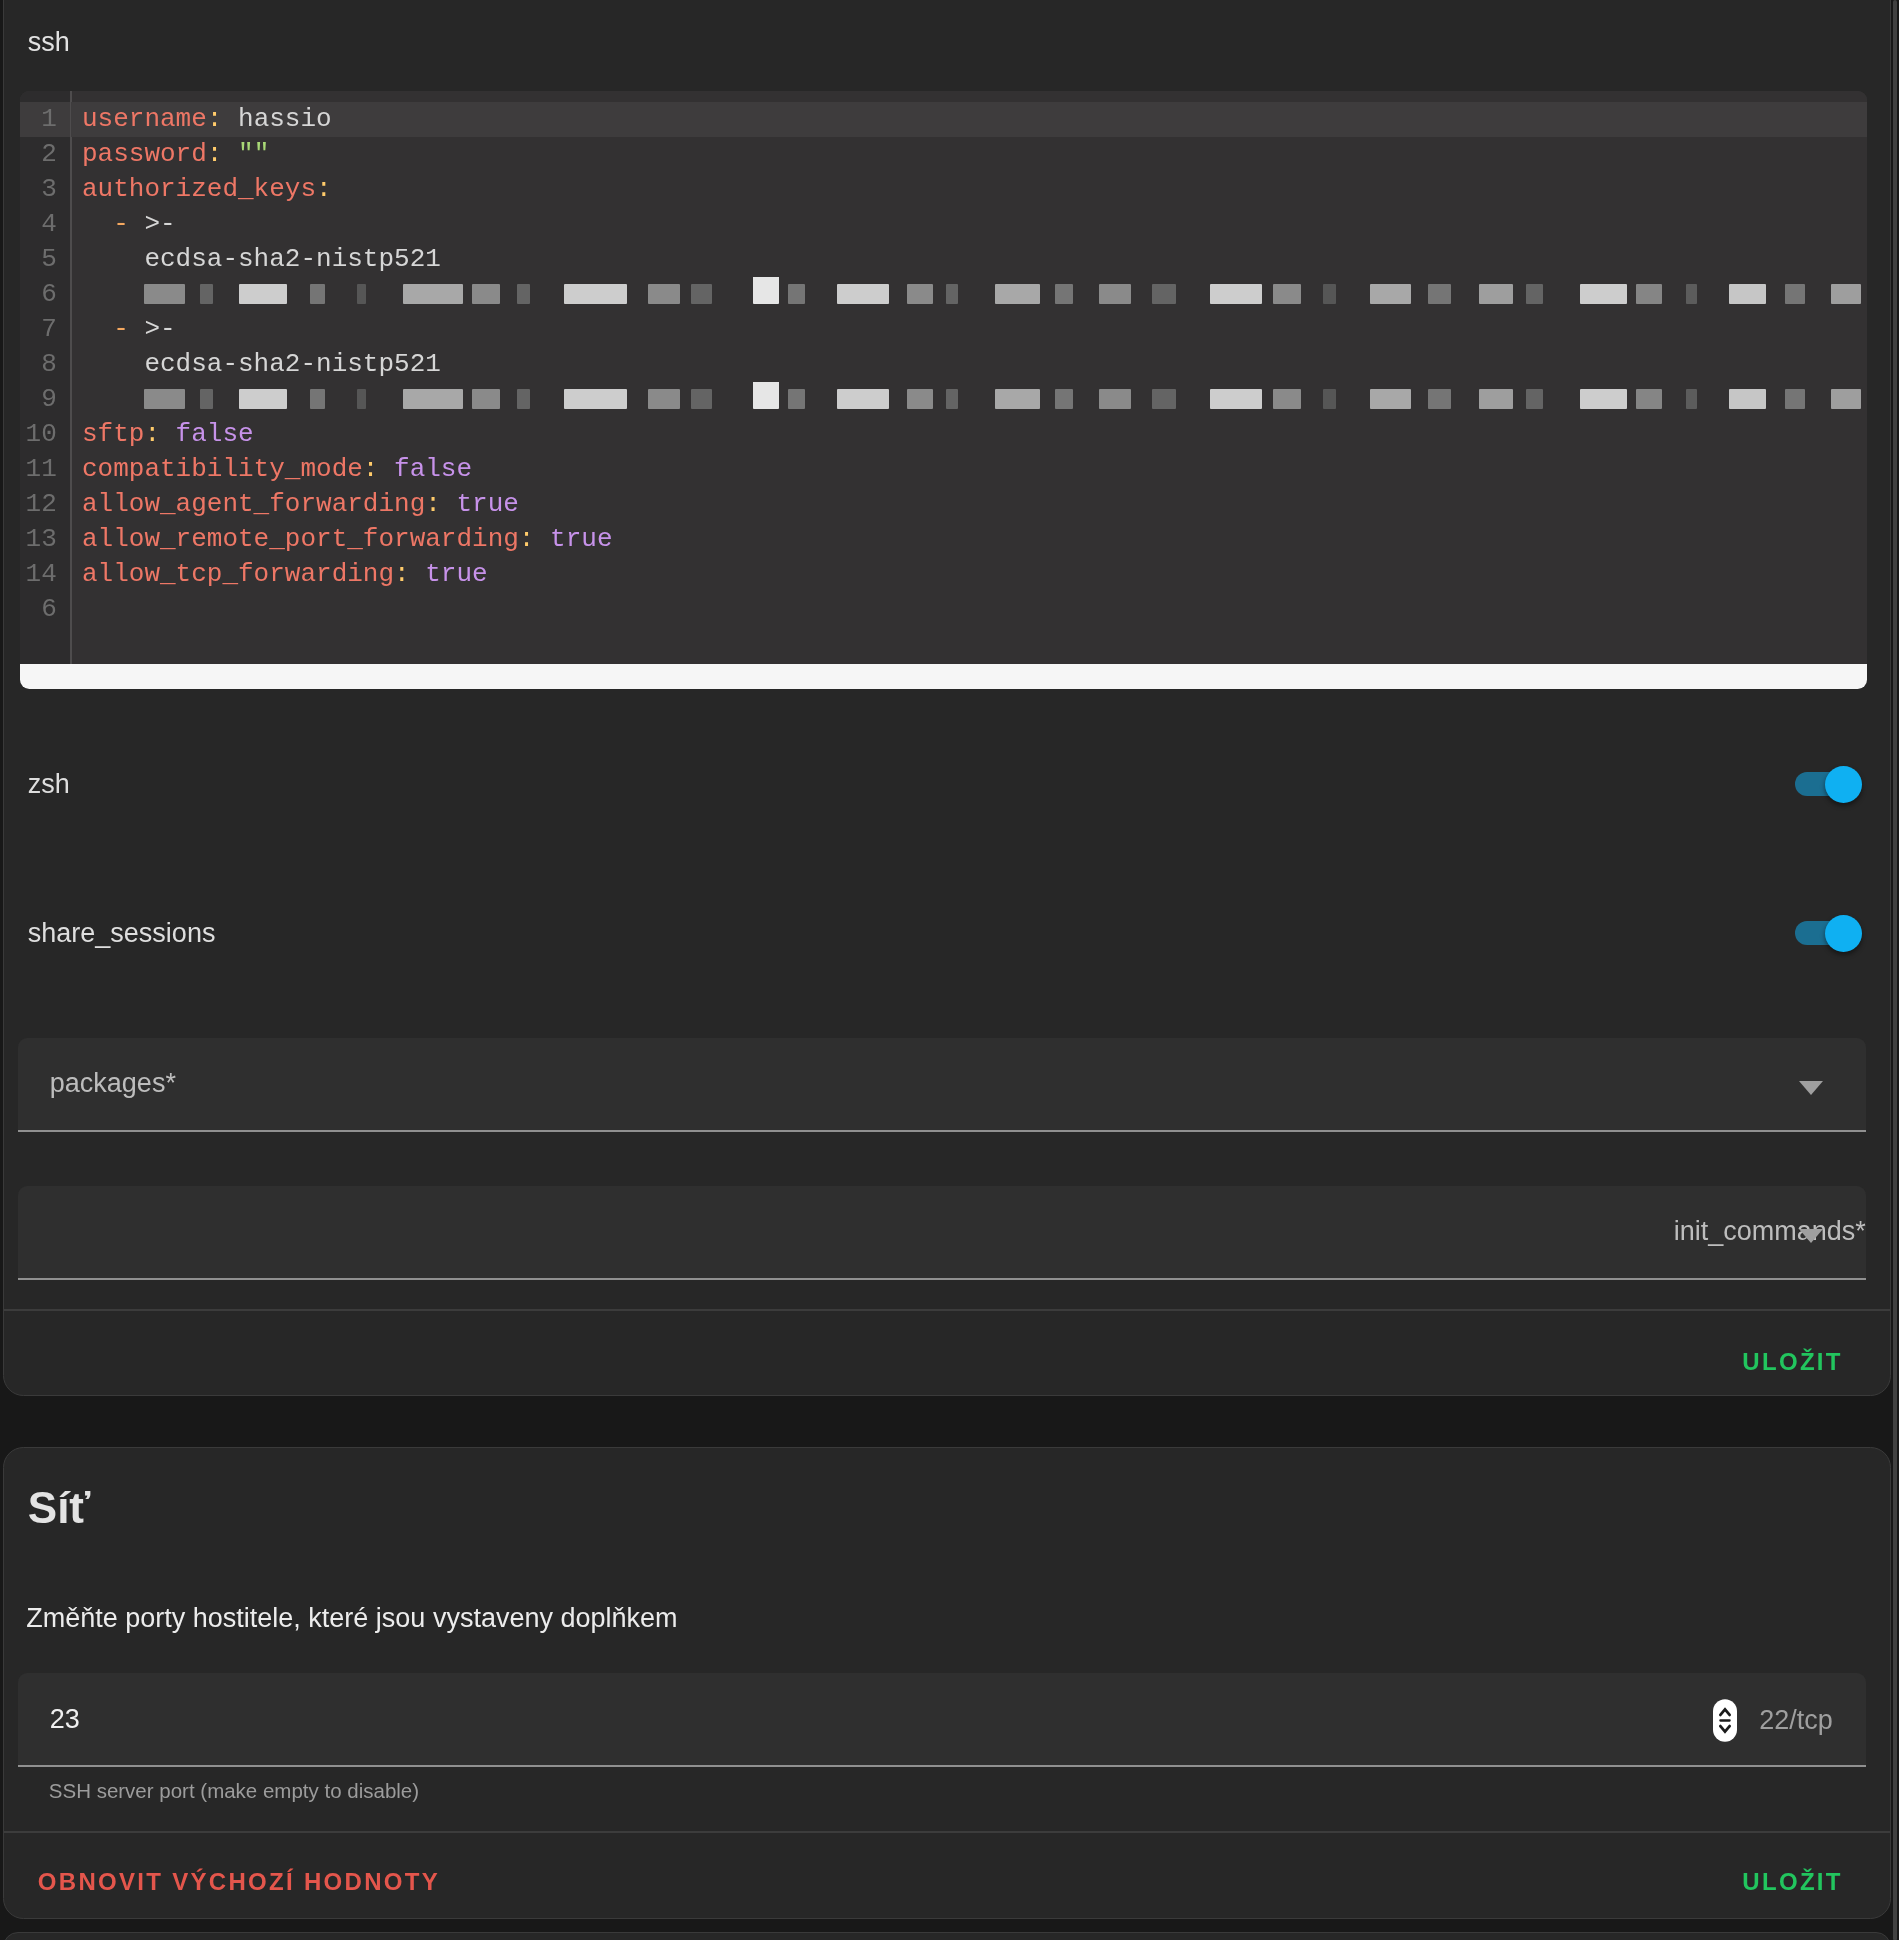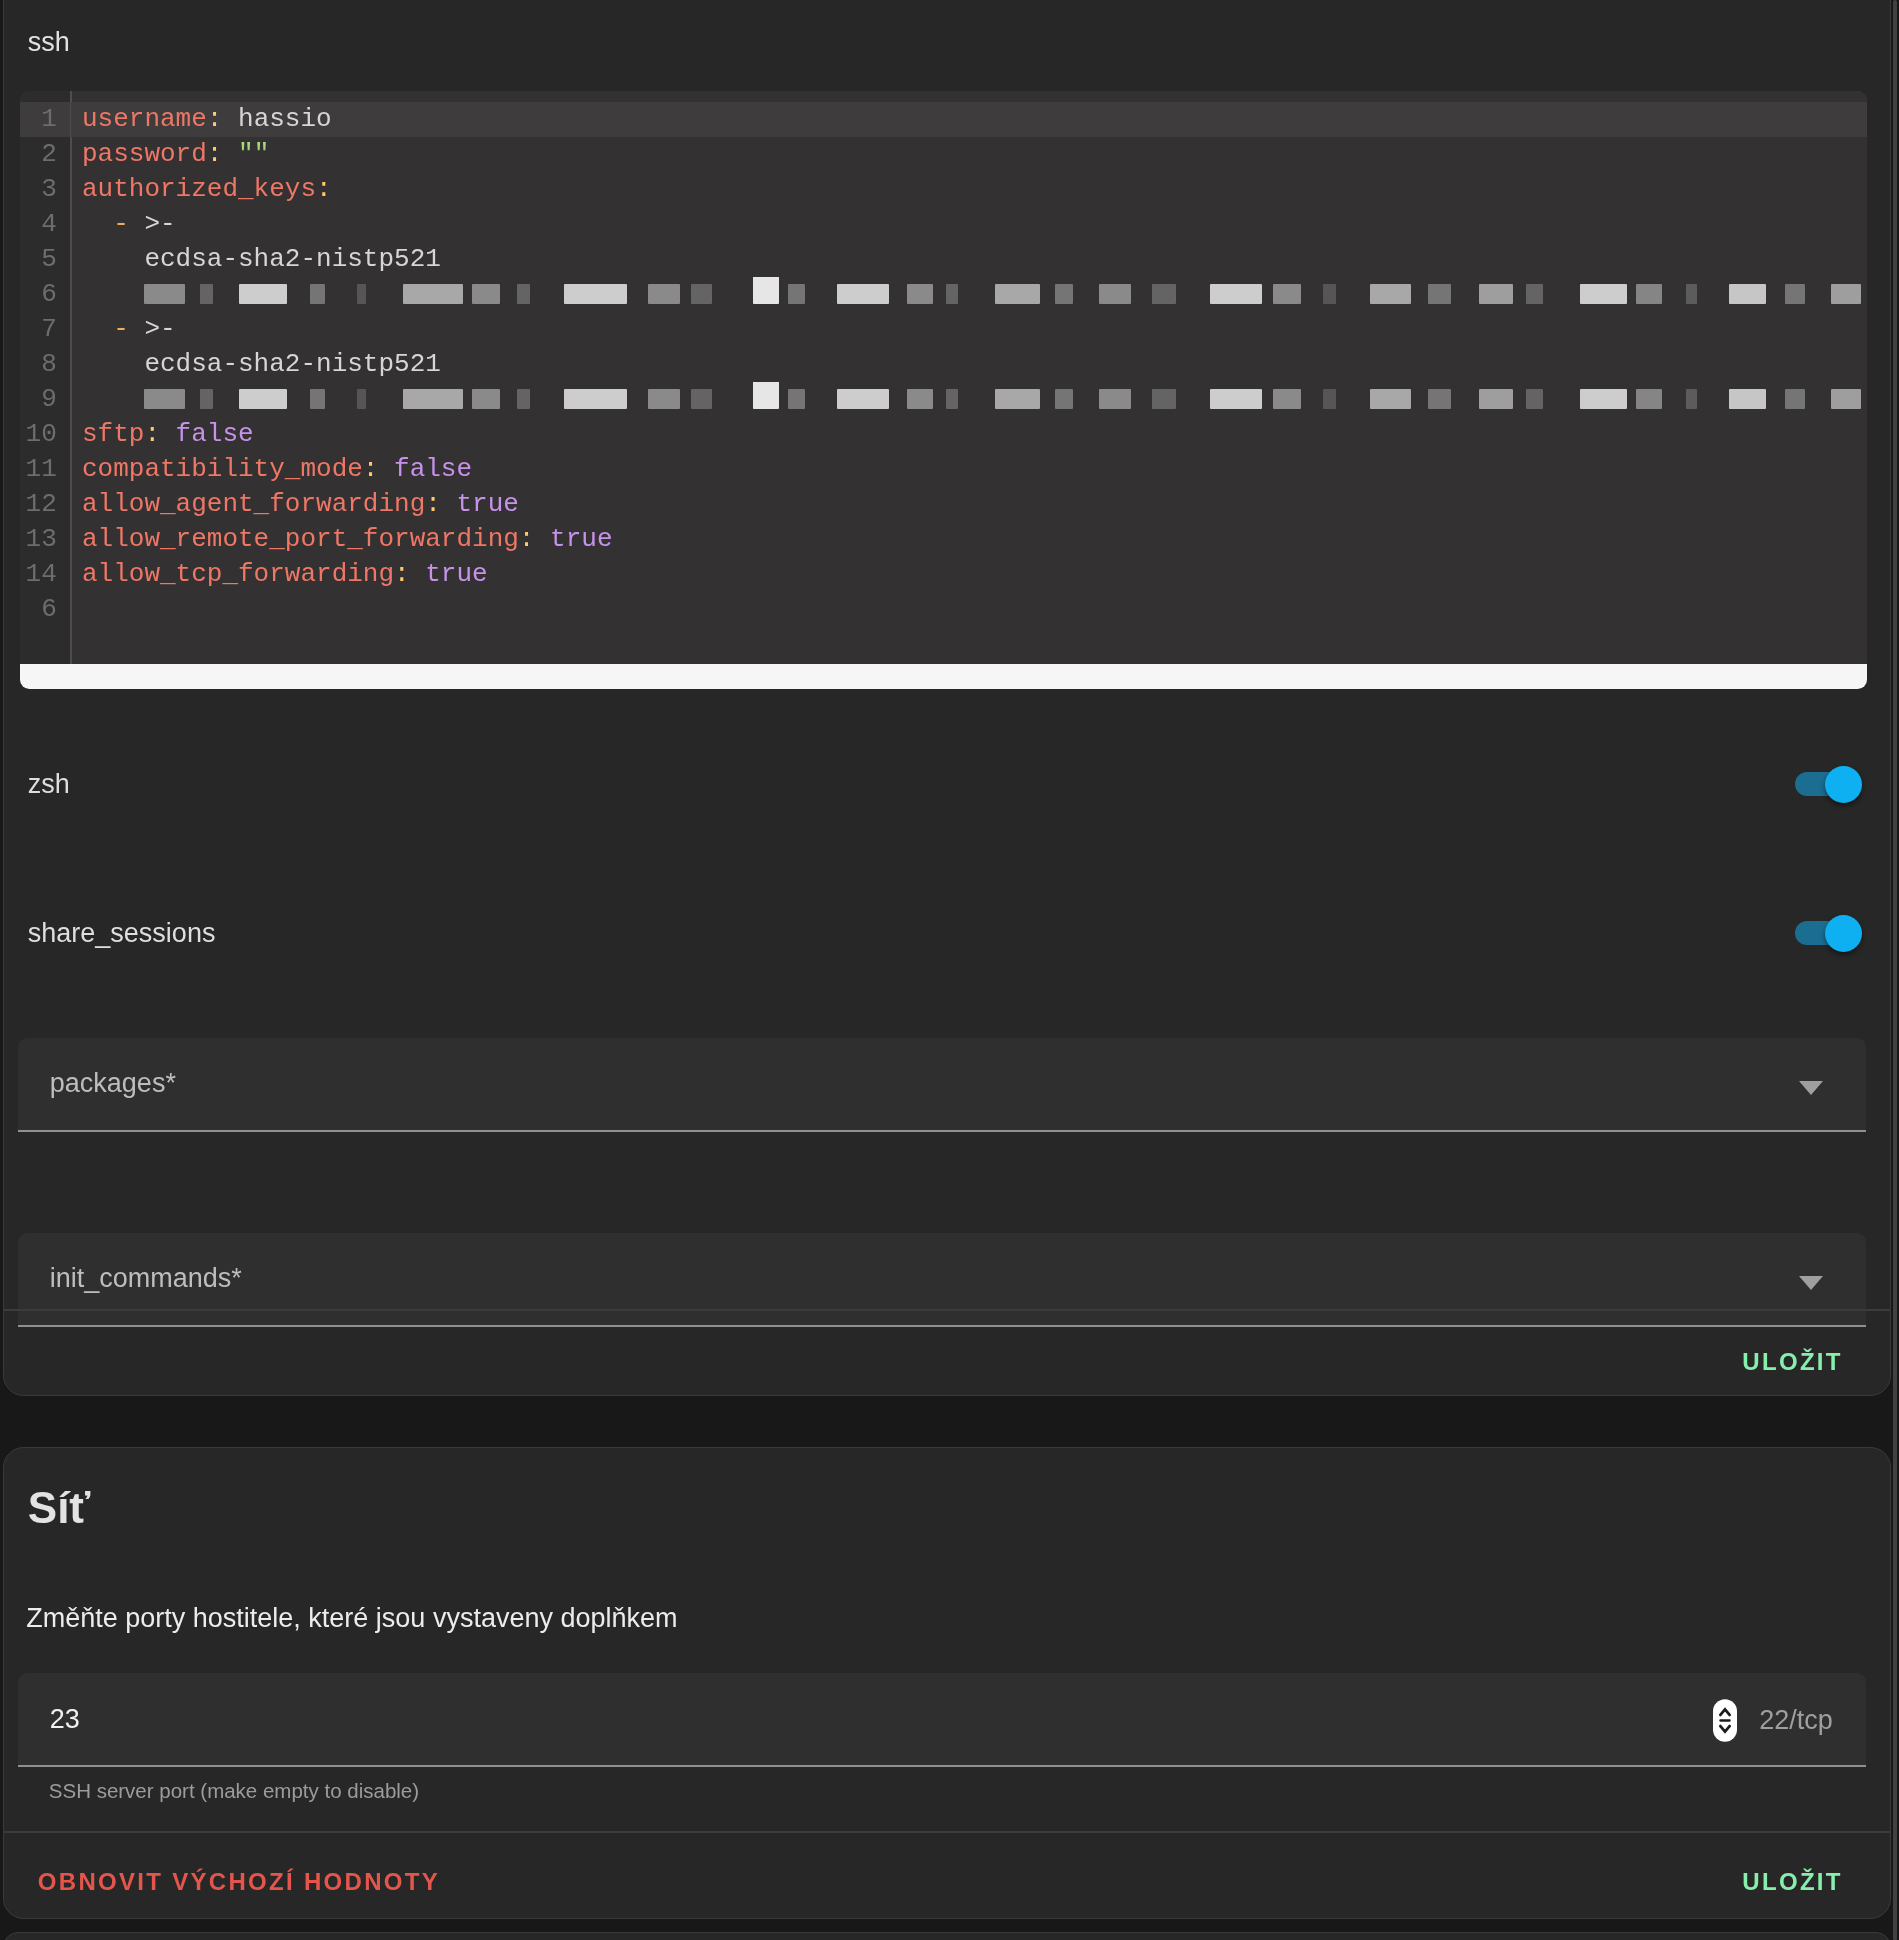--- a/index.html
+++ b/index.html
@@ -59,21 +59,21 @@
     background:#0fb0f2;box-shadow:0 2.8px 5.6px rgba(0,0,0,.45);
   }
 
   
   .field{
     position:absolute;left:14px;width:1848px;height:94px;box-sizing:border-box;
     background:#2f2f2f;border-radius:9.3px 9.3px 0 0;border-bottom:2.8px solid #909090;
     display:flex;align-items:center;cursor:pointer;
   }
   #select-field-0{top:1059px;}
-  #select-field-1{top:1254px;}
+  #select-field-1{top:1207px;justify-content:flex-end;}
   .field-label{font-size:27px;color:#bdbdbd;padding-left:32px;}
   .dd-arrow{
     position:absolute;right:43px;top:43px;width:0;height:0;
     border-left:12px solid transparent;border-right:12px solid transparent;
     border-top:14px solid #9f9f9f;
   }
 
   .divider{position:absolute;left:0;right:0;height:1.9px;background:#3c3c3c;}
   #divider-1{top:1330px;}
   #divider-2{top:383px;}
@@ -81,21 +81,21 @@
   .footer-row{
     position:absolute;left:28px;right:41px;height:75px;
     display:flex;justify-content:flex-end;align-items:center;
   }
   #footer-1{top:1346px;}
   #footer-2{top:396px;justify-content:space-between;}
   .btn{
     font-size:24px;font-weight:700;letter-spacing:2.3px;cursor:pointer;
     background:none;border:none;font-family:"Liberation Sans",sans-serif;
   }
-  .btn.gray{color:#86efac;margin-left:11px;}
+  .btn.gray{color:#22c55e;margin-left:11px;}
   .btn.red{color:#e4564c;}
 
   
   #net-title{position:absolute;left:24px;top:35px;font-size:44px;color:#e3e3e3;font-weight:700;}
   #net-desc{position:absolute;left:22.4px;top:155px;font-size:27px;color:#ececec;}
   #port-field{top:225px;position:absolute;}
   #port-input{
     background:transparent;border:none;outline:none;color:#f0f0f0;
     font-size:27px;font-family:"Liberation Sans",sans-serif;
     padding-left:32px;width:1585px;

